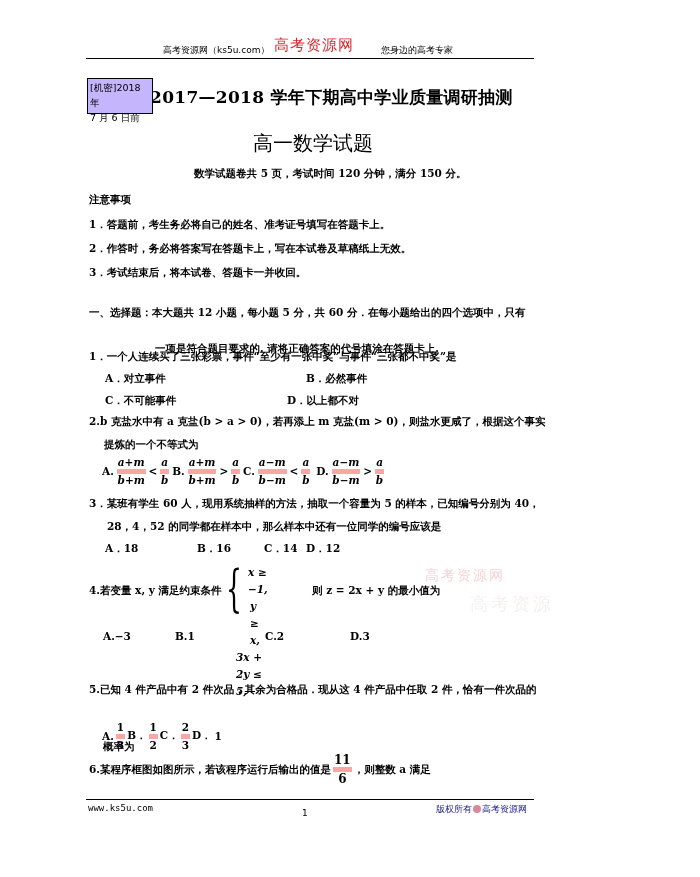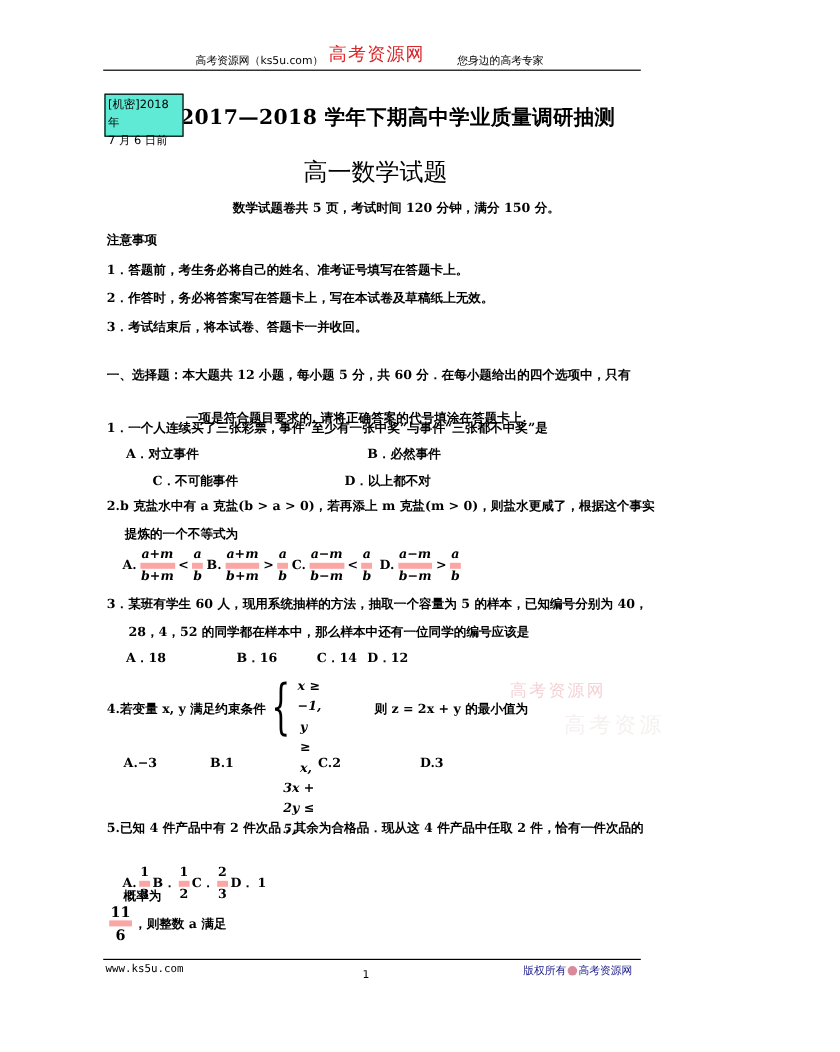--- a/index.html
+++ b/index.html
@@ -8,21 +8,21 @@
 
     .abs { position: absolute; white-space: nowrap; }
 
     
     .hdr-left { left: 163px; top: 44px; font-size: 9px; font-family: "DejaVu Sans", sans-serif; }
     .hdr-logo { left: 274px; top: 36px; font-size: 15px; color: #d8262a; font-family: "DejaVu Serif", serif; letter-spacing: 1px; }
     .hdr-right { left: 381px; top: 44px; font-size: 9px; font-family: "DejaVu Sans", sans-serif; }
     .hdr-line { position: absolute; left: 86px; top: 58px; width: 448px; height: 1px; background: #000; }
 
     
-    .secret-box { position: absolute; left: 87px; top: 78px; width: 66px; height: 36px; border: 1px solid #000; font-family: "DejaVu Sans", sans-serif; font-size: 9.5px; line-height: 15px; padding: 1px 2px; background: #5eead4; z-index: 2; }
+    .secret-box { position: absolute; left: 87px; top: 78px; width: 66px; height: 36px; border: 1px solid #000; font-family: "DejaVu Sans", sans-serif; font-size: 9.5px; line-height: 15px; padding: 1px 2px; background: #c4b5fd; z-index: 2; }
 
     .main-title { left: 150px; top: 86px; font-size: 17px; font-weight: bold; font-family: "DejaVu Serif", serif; letter-spacing: 0.3px; }
     .sub-title { left: 253px; top: 130px; font-size: 20px; font-family: "DejaVu Serif", serif; }
     .exam-info { left: 194px; top: 167px; font-size: 10.5px; font-weight: bold; }
 
     .p { font-size: 10.5px; font-weight: bold; }
     .opt { font-size: 10.5px; font-weight: bold; }
 
     .frac { display: inline-flex; flex-direction: column; align-items: center; vertical-align: middle; line-height: 1; margin: 0 2px; }
     .frac .num { border-bottom: 5px solid #fca5a5; padding: 0 1px 1px; font-style: italic; }
@@ -63,21 +63,21 @@
 <span class="abs p" style="left:89px; top:218px;">1．答题前，考生务必将自己的姓名、准考证号填写在答题卡上。</span>
 <span class="abs p" style="left:89px; top:242px;">2．作答时，务必将答案写在答题卡上，写在本试卷及草稿纸上无效。</span>
 <span class="abs p" style="left:89px; top:266px;">3．考试结束后，将本试卷、答题卡一并收回。</span>
 
 <span class="abs p" style="left:89px; top:306px;">一、选择题：本大题共 12 小题，每小题 5 分，共 60 分．在每小题给出的四个选项中，只有</span>
 <span class="abs p" style="left:155px; top:342px;">一项是符合题目要求的. 请将正确答案的代号填涂在答题卡上.</span>
 
 <span class="abs p" style="left:89px; top:350px;">1．一个人连续买了三张彩票，事件“至少有一张中奖”与事件“三张都不中奖”是</span>
 <span class="abs opt" style="left:105px; top:372px;">A．对立事件</span>
 <span class="abs opt" style="left:306px; top:372px;">B．必然事件</span>
-<span class="abs opt" style="left:105px; top:394px;margin-left:22px;">C．不可能事件</span>
+<span class="abs opt" style="left:105px; top:394px;">C．不可能事件</span>
 <span class="abs opt" style="left:287px; top:394px;">D．以上都不对</span>
 
 <span class="abs p" style="left:89px; top:415px;">2.b 克盐水中有 a 克盐(b &gt; a &gt; 0)，若再添上 m 克盐(m &gt; 0)，则盐水更咸了，根据这个事实</span>
 <span class="abs p" style="left:104px; top:438px;">提炼的一个不等式为</span>
 <div class="abs opt" style="left:102px; top:457px; display:flex; align-items:center; gap:1px;">
   <span>A.</span>
   <span class="frac">
     <span class="num">a+m</span>
     <span class="den">b+m</span>
   </span>
@@ -159,20 +159,21 @@
   <span>C．</span>
   <span class="frac plain">
     <span class="num">2</span>
     <span class="den">3</span>
   </span>
   <span>D．</span>
   <span style="margin-left:3px;">1</span>
 </div>
 
 <div class="abs p" style="left:89px; top:754px; display:flex; align-items:center;">
+  <span>6.某程序框图如图所示，若该程序运行后输出的值是</span>
   <span class="frac plain" style="font-size:12px;">
     <span class="num">11</span>
     <span class="den">6</span>
   </span>
   <span>，则整数 a 满足</span>
 </div>
 
 <div class="ftr-line"></div>
 <span class="abs ftr-left">www.ks5u.com</span>
 <span class="abs ftr-page">1</span>

